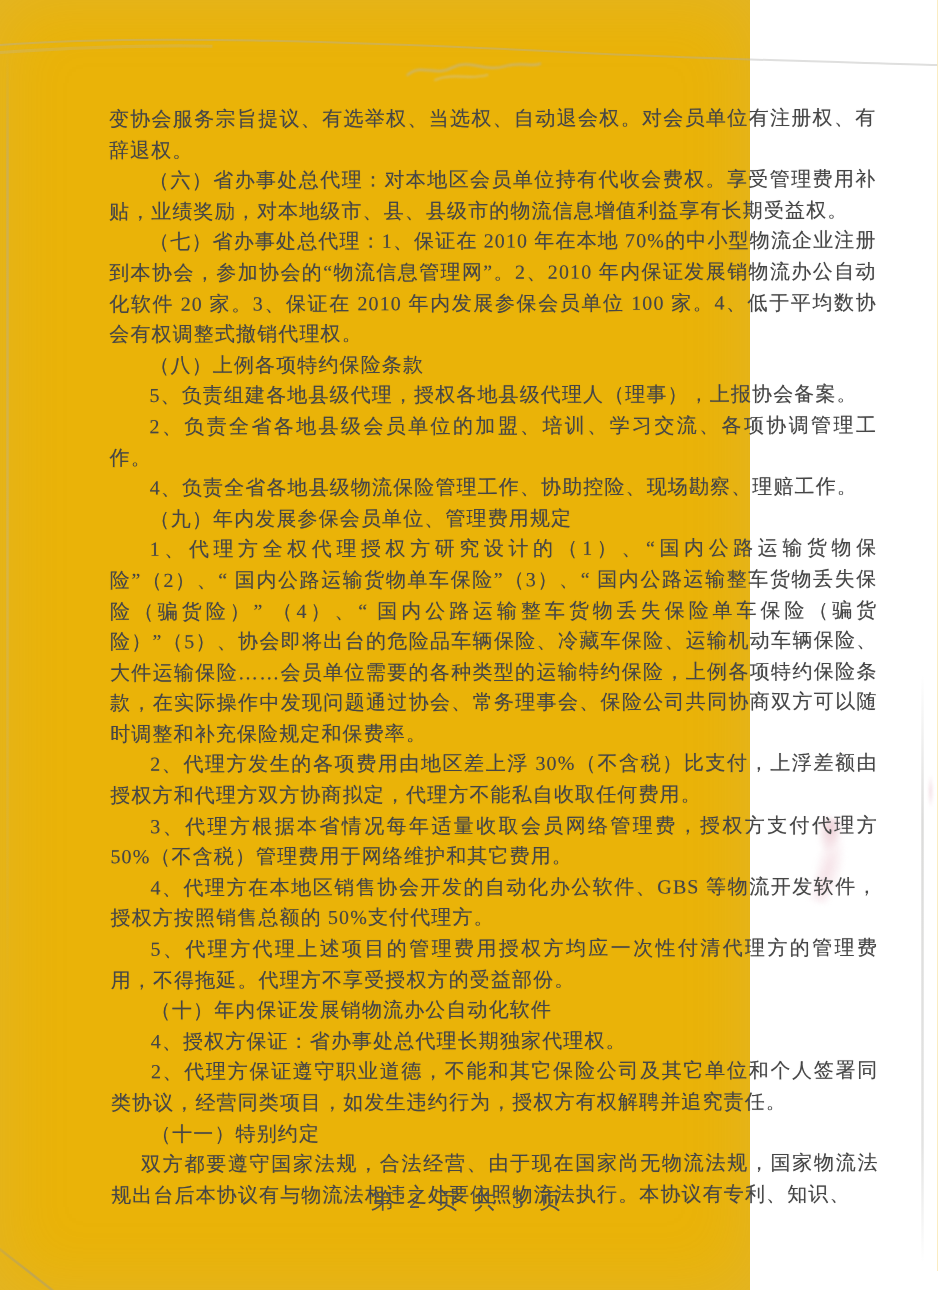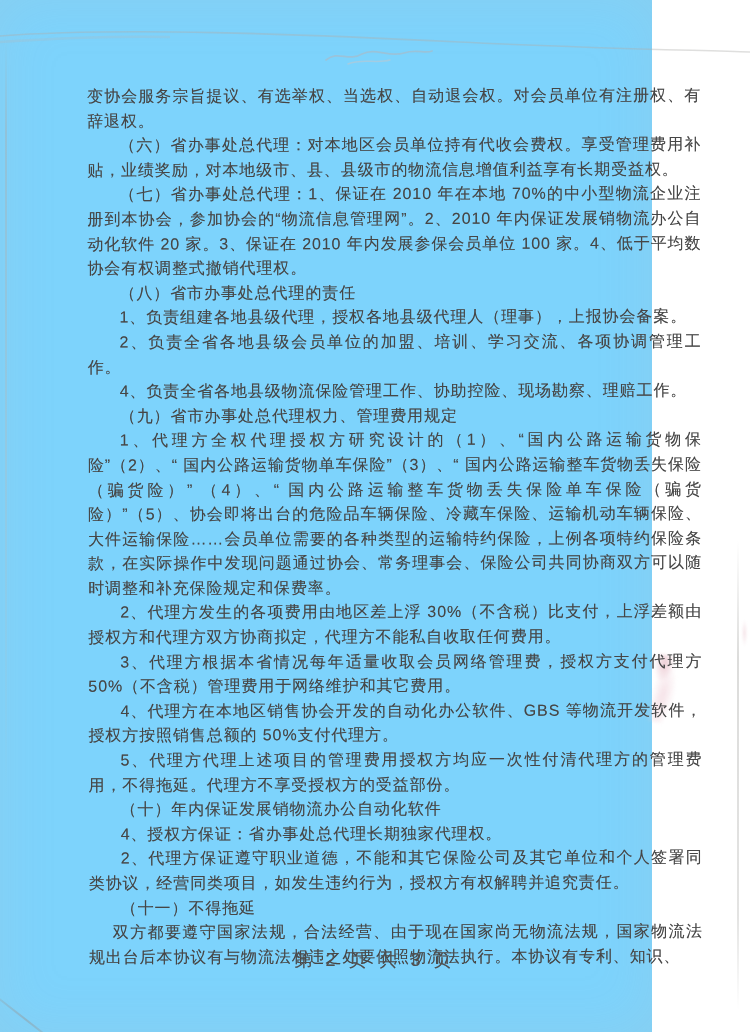--- a/index.html
+++ b/index.html
@@ -5,25 +5,25 @@
   html, body {
     margin: 0;
     padding: 0;
     width: 750px;
     height: 1032px;
     overflow: hidden;
     background: #ffffff;
   }
   .page {
     position: relative;
-    width: 652px;
+    width: 600px;
     height: 1032px;
-    background: #7dd3fc;
+    background: #eab308;
     box-shadow: inset 0 0 55px rgba(190,190,188,0.18);
-    font-family: Liberation Sans, sans-serif;
+    font-family: Liberation Serif, serif;
   }
   
   .body-text {
     position: absolute;
     left: 88px;
     top: 84px;
     width: 614px;
     color: #464646;
     font-size: 16px;
     line-height: 24.6px;
@@ -108,32 +108,32 @@
   <div class="artifact left-edge-line"></div>
   <div class="artifact right-edge-line"></div>
   <div class="artifact corner-shadow-bl"></div>
   <div class="artifact pink-smudge"></div>
   <div class="artifact pink-dot"></div>
 
   <div class="body-text">
     <p class="cont">变协会服务宗旨提议、有选举权、当选权、自动退会权。对会员单位有注册权、有辞退权。</p>
     <p class="ind">（六）省办事处总代理：对本地区会员单位持有代收会费权。享受管理费用补贴，业绩奖励，对本地级市、县、县级市的物流信息增值利益享有长期受益权。</p>
     <p class="ind">（七）省办事处总代理：1、保证在 2010 年在本地 70%的中小型物流企业注册到本协会，参加协会的“物流信息管理网”。2、2010 年内保证发展销物流办公自动化软件 20 家。3、保证在 2010 年内发展参保会员单位 100 家。4、低于平均数协会有权调整式撤销代理权。</p>
-    <p class="ind">（八）省市办事处总代理的责任</p>
-    <p class="ind">1、负责组建各地县级代理，授权各地县级代理人（理事），上报协会备案。</p>
+    <p class="ind">（八）上例各项特约保险条款</p>
+    <p class="ind">5、负责组建各地县级代理，授权各地县级代理人（理事），上报协会备案。</p>
     <p class="ind">2、负责全省各地县级会员单位的加盟、培训、学习交流、各项协调管理工作。</p>
     <p class="ind">4、负责全省各地县级物流保险管理工作、协助控险、现场勘察、理赔工作。</p>
-    <p class="ind">（九）省市办事处总代理权力、管理费用规定</p>
+    <p class="ind">（九）年内发展参保会员单位、管理费用规定</p>
     <p class="ind">1、代理方全权代理授权方研究设计的（1）、“国内公路运输货物保险”（2）、“ 国内公路运输货物单车保险”（3）、“ 国内公路运输整车货物丢失保险（骗货险）” （4）、“ 国内公路运输整车货物丢失保险单车保险（骗货险）”（5）、协会即将出台的危险品车辆保险、冷藏车保险、运输机动车辆保险、大件运输保险……会员单位需要的各种类型的运输特约保险，上例各项特约保险条款，在实际操作中发现问题通过协会、常务理事会、保险公司共同协商双方可以随时调整和补充保险规定和保费率。</p>
     <p class="ind">2、代理方发生的各项费用由地区差上浮 30%（不含税）比支付，上浮差额由授权方和代理方双方协商拟定，代理方不能私自收取任何费用。</p>
     <p class="ind">3、代理方根据本省情况每年适量收取会员网络管理费，授权方支付代理方 50%（不含税）管理费用于网络维护和其它费用。</p>
     <p class="ind">4、代理方在本地区销售协会开发的自动化办公软件、GBS 等物流开发软件，授权方按照销售总额的 50%支付代理方。</p>
     <p class="ind">5、代理方代理上述项目的管理费用授权方均应一次性付清代理方的管理费用，不得拖延。代理方不享受授权方的受益部份。</p>
     <p class="ind">（十）年内保证发展销物流办公自动化软件</p>
     <p class="ind">4、授权方保证：省办事处总代理长期独家代理权。</p>
     <p class="ind">2、代理方保证遵守职业道德，不能和其它保险公司及其它单位和个人签署同类协议，经营同类项目，如发生违约行为，授权方有权解聘并追究责任。</p>
-    <p class="ind">（十一）不得拖延</p>
+    <p class="ind">（十一）特别约定</p>
     <p class="ind15">双方都要遵守国家法规，合法经营、由于现在国家尚无物流法规，国家物流法规出台后本协议有与物流法相违之处要依照物流法执行。本协议有专利、知识、</p>
   </div>
 
   <div class="footer">第 2 页 共 3 页</div>
 
 </div>
 
 </body></html>

